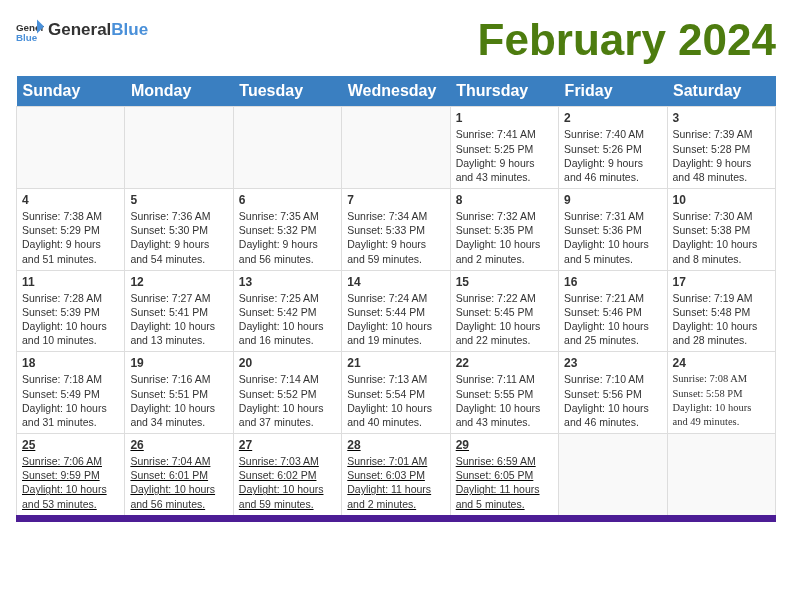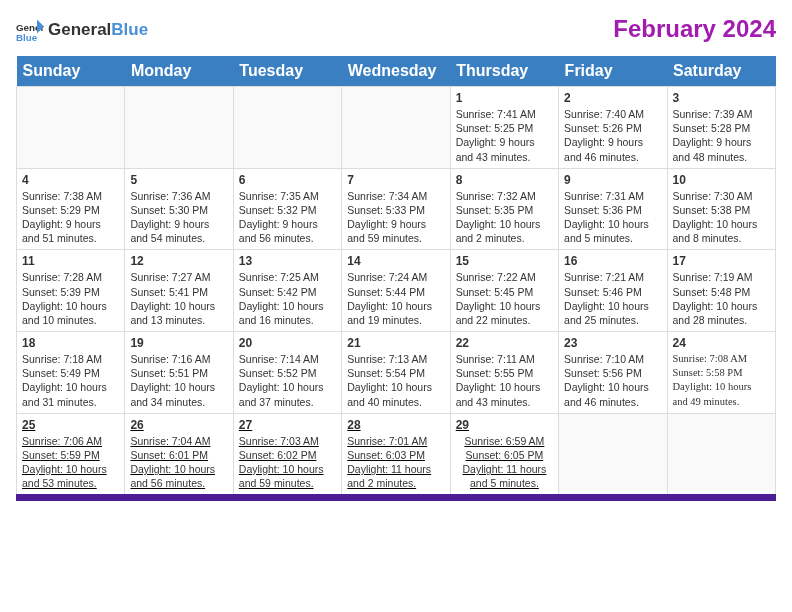--- a/index.html
+++ b/index.html
@@ -22,23 +22,23 @@
       gap: 4px;
     }
     .logo-icon {
       width: 28px;
       height: 28px;
     }
     .title-area {
       text-align: right;
     }
     .main-title {
-      font-size: 24px;
+      font-size: 44px;
       font-weight: bold;
-      color: #a21caf;
+      color: #4d7c0f;
       line-height: 1.1;
     }
     .sub-title {
       font-size: 16px;
       color: #555;
     }
     table {
       width: 100%;
       border-collapse: collapse;
       font-size: 11px;
@@ -287,21 +287,21 @@
           <div class="cell-content" style="white-space: pre-line; font-family: Liberation Serif, serif;">Sunrise: 7:08 AM
 Sunset: 5:58 PM
 Daylight: 10 hours
 and 49 minutes.</div>
         </td>
       </tr>
       <tr>
         <td>
           <span class="date-num">25</span>
           <div class="cell-content" style="white-space: pre-line;">Sunrise: 7:06 AM
-Sunset: 5:59 PM
+Sunset: 9:59 PM
 Daylight: 10 hours
 and 53 minutes.</div>
         </td>
         <td>
           <span class="date-num">26</span>
           <div class="cell-content" style="white-space: pre-line;">Sunrise: 7:04 AM
 Sunset: 6:01 PM
 Daylight: 10 hours
 and 56 minutes.</div>
         </td>
@@ -314,21 +314,21 @@
         </td>
         <td>
           <span class="date-num">28</span>
           <div class="cell-content" style="white-space: pre-line;">Sunrise: 7:01 AM
 Sunset: 6:03 PM
 Daylight: 11 hours
 and 2 minutes.</div>
         </td>
         <td>
           <span class="date-num">29</span>
-          <div class="cell-content" style="white-space: pre-line; text-align: center;">Sunrise: 6:59 AM
+          <div class="cell-content" style="white-space: pre-line;">Sunrise: 6:59 AM
 Sunset: 6:05 PM
 Daylight: 11 hours
 and 5 minutes.</div>
         </td>
         <td class="empty-cell"></td>
         <td class="empty-cell"></td>
       </tr>
     </tbody>
 </table>
 

